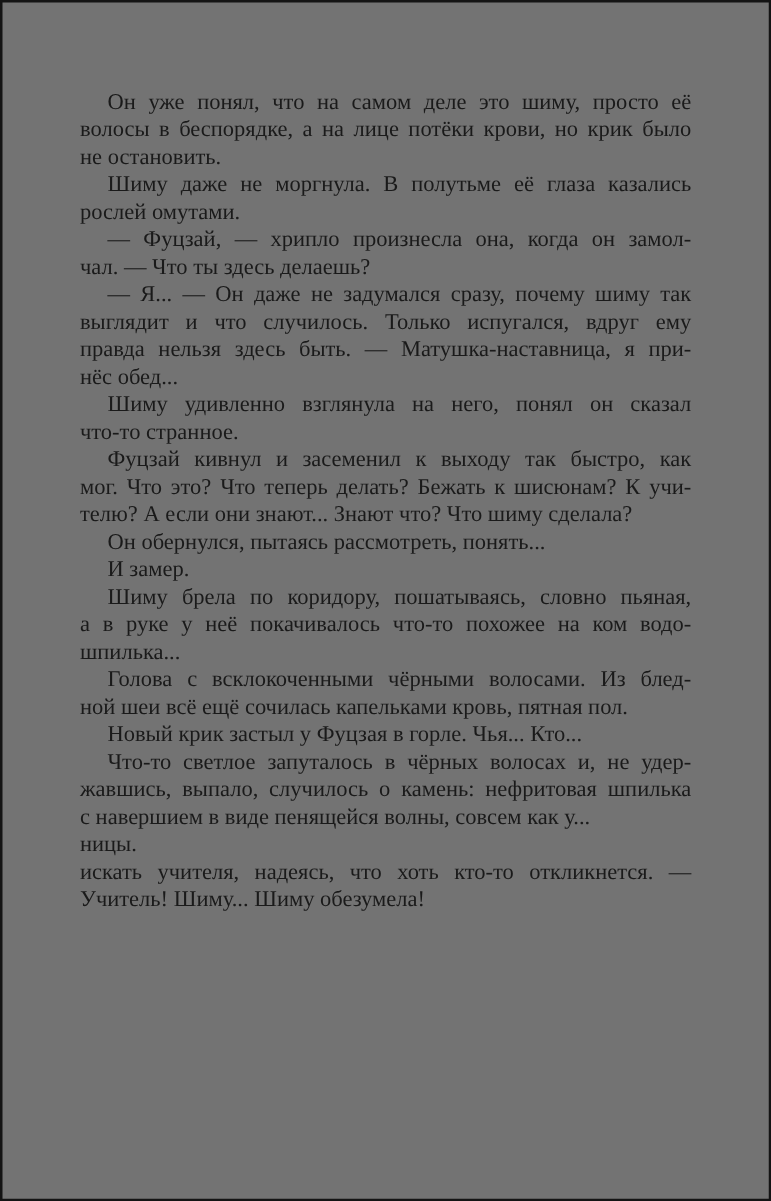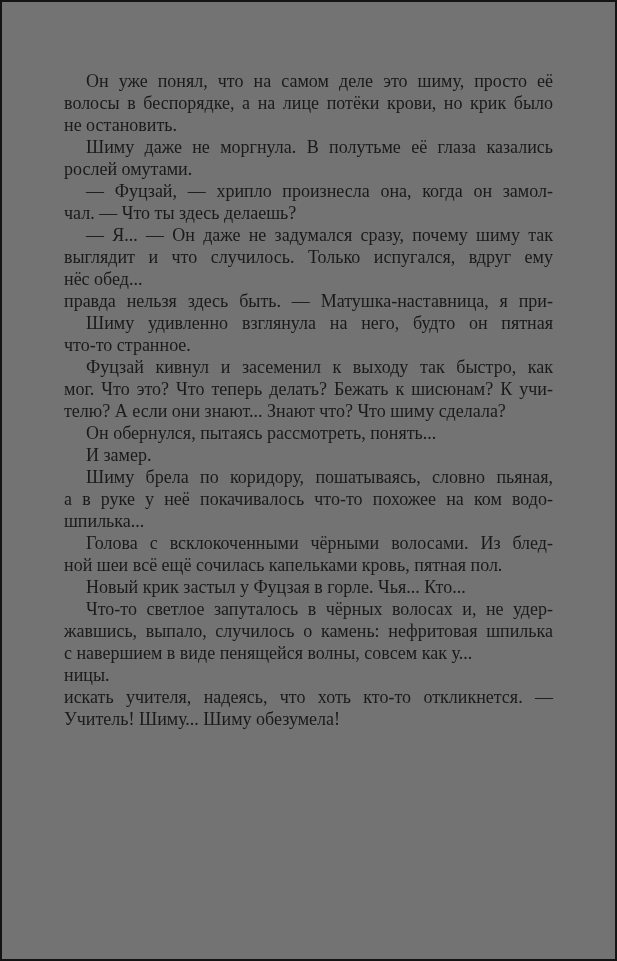--- a/index.html
+++ b/index.html
@@ -59,25 +59,25 @@
         <div class="line first">Шиму даже не моргнула. В полутьме её глаза казались</div>
         <div class="line last">рослей омутами.</div>
       </div>
       <div class="para">
         <div class="line first">— Фуцзай, — хрипло произнесла она, когда он замол-</div>
         <div class="line last">чал. — Что ты здесь делаешь?</div>
       </div>
       <div class="para">
         <div class="line first">— Я... — Он даже не задумался сразу, почему шиму так</div>
         <div class="line">выглядит и что случилось. Только испугался, вдруг ему</div>
+        <div class="line">правда нельзя здесь быть. — Матушка-наставница, я при-</div>
         <div class="line last">нёс обед...</div>
-        <div class="line">правда нельзя здесь быть. — Матушка-наставница, я при-</div>
       </div>
       <div class="para">
-        <div class="line first">Шиму удивленно взглянула на него, будто он пятная</div>
+        <div class="line first">Шиму удивленно взглянула на него, понял он сказал</div>
         <div class="line last">что-то странное.</div>
       </div>
       <div class="para">
         <div class="line first">Фуцзай кивнул и засеменил к выходу так быстро, как</div>
         <div class="line">мог. Что это? Что теперь делать? Бежать к шисюнам? К учи-</div>
         <div class="line last">телю? А если они знают... Знают что? Что шиму сделала?</div>
       </div>
       <div class="para">
         <div class="line first last">Он обернулся, пытаясь рассмотреть, понять...</div>
       </div>

